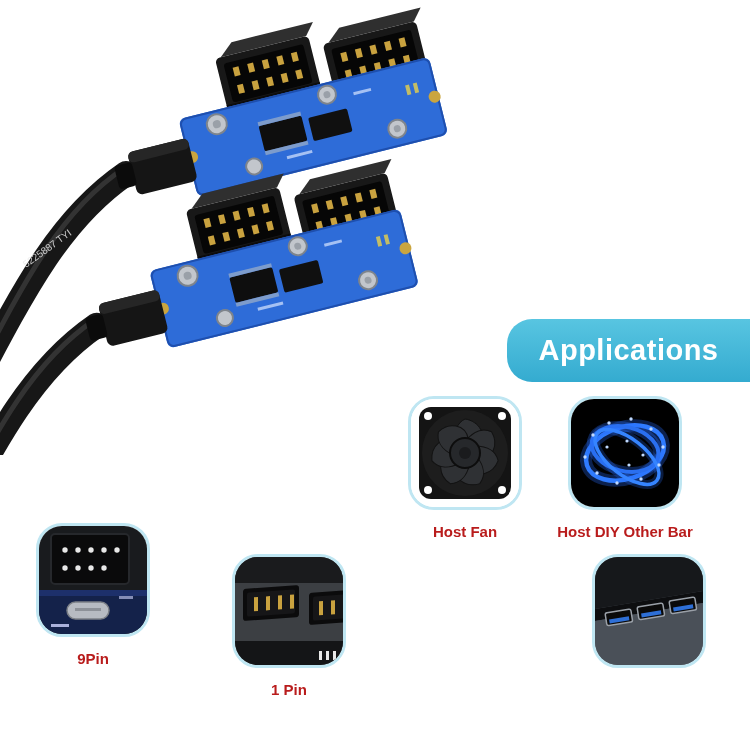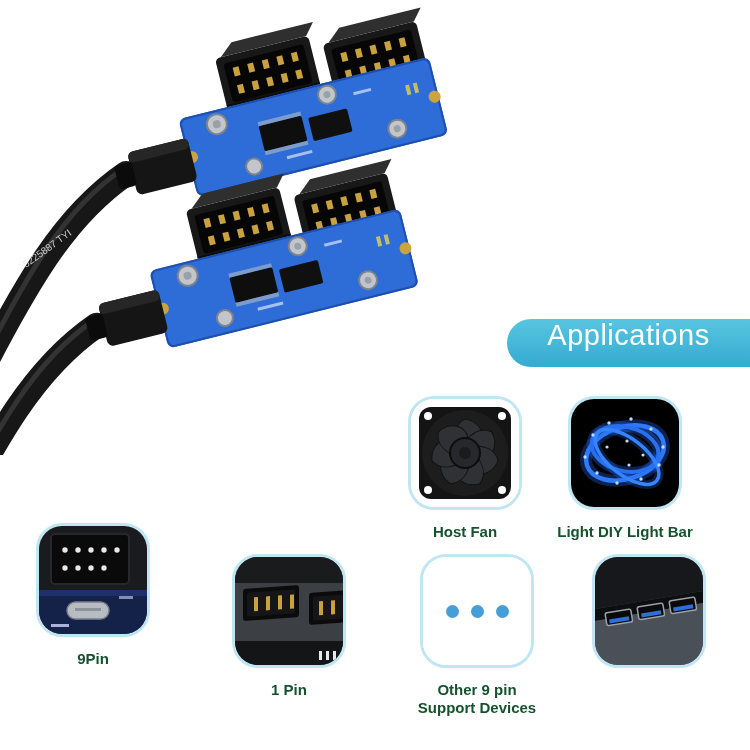--- a/index.html
+++ b/index.html
@@ -6,40 +6,40 @@
   html, body { width: 750px; height: 750px; }
   body { background: #fff; font-family: "Liberation Sans", sans-serif; }
   .canvas { position: relative; width: 750px; height: 750px; background: #fff; overflow: hidden; }
 
   
   .product { position: absolute; left: 0; top: 0; width: 525px; height: 455px; }
   .product svg { display: block; }
 
   
   .banner {
-    position: absolute; left: 507px; top: 319px; width: 243px; height: 48px;
+    position: absolute; left: 507px; top: 319px; width: 243px; height: 63px;
     background: linear-gradient(180deg, #58c5e1 0%, #34abd0 100%);
     border-radius: 25px 0 0 25px;
-    display: flex; align-items: flex-start; justify-content: center;
-    color: #fff; font-size: 29px; font-weight: 400; letter-spacing: .5px;
+    display: flex; align-items: center; justify-content: center;
+    color: #fff; font-size: 29px; font-weight: 700; letter-spacing: .5px;
   }
 
   
   .app { position: absolute; width: 120px; text-align: center; }
   .card {
     width: 114px; height: 114px; margin: 0 auto;
     border: 3px solid #bfe6f2; border-radius: 26px;
     overflow: hidden; background: #fff;
     display: flex; align-items: center; justify-content: center;
   }
   .card svg { width: 100%; height: 100%; display: block; }
   .caption {
     position: absolute; left: 50%; top: 127px; transform: translateX(-50%);
-    font-size: 15px; font-weight: 600; color: #14532d; line-height: 1.18;
-    white-space: nowrap; text-align: center;
+    font-size: 15px; font-weight: 600; color: #b91c1c; line-height: 1.18;
+    white-space: nowrap; text-align: left;
   }
   .caption span { display: block; }
 
   
   .dots { display: flex; gap: 12px; align-items: center; justify-content: center; width: 100%; height: 100%; background: #fff; }
   .dot { width: 13px; height: 13px; border-radius: 50%; background: #459fd6; }
 </style>
 </head>
 <body>
 
@@ -178,21 +178,21 @@
             <circle cx="46" cy="84" r="1.7"></circle>
           <circle cx="26" cy="74" r="1.7"></circle>
             <circle cx="36" cy="48" r="1.6"></circle>
             <circle cx="56" cy="42" r="1.6"></circle>
           <circle cx="72" cy="56" r="1.6"></circle>
             <circle cx="58" cy="66" r="1.6"></circle>
         </g>
       </svg>
     </div>
     <figcaption class="caption">
-      <span>Light DIY Light Bar</span>
+      <span>Host DIY Other Bar</span>
     </figcaption>
   </figure>
 
   <figure class="app" style="left:33px; top:523px;">
     <div class="card">
       <svg viewBox="0 0 108 108" preserveAspectRatio="xMidYMid slice">
         <rect width="108" height="108" fill="#191b1e"></rect>
         <rect x="12" y="8" width="78" height="50" rx="4" fill="#0a0a0b"></rect>
         <rect x="12" y="8" width="78" height="50" rx="4" fill="none" stroke="#26282c" stroke-width="2"></rect>
         <g fill="#e8e8e8">
@@ -249,33 +249,20 @@
             <rect x="91" y="94" width="3" height="9"></rect>
             <rect x="98" y="94" width="3" height="9"></rect>
         </g>
       </svg>
     </div>
     <figcaption class="caption">
       <span>1 Pin</span>
     </figcaption>
   </figure>
 
-  <figure class="app" style="left:417px; top:554px;">
-    <div class="card">
-      <div class="dots">
-        <span class="dot"></span>
-        <span class="dot"></span>
-        <span class="dot"></span>
-      </div>
-    </div>
-    <figcaption class="caption">
-      <span>Other 9 pin</span>
-      <span>Support Devices</span>
-    </figcaption>
-  </figure>
 
   <figure class="app" style="left:589px; top:554px;">
     <div class="card">
       <svg viewBox="0 0 108 108" preserveAspectRatio="xMidYMid slice">
         <rect width="108" height="108" fill="#50565e"></rect>
         <polygon points="0,0 108,0 108,34 0,52" fill="#16181b"></polygon>
         <polygon points="0,52 108,34 108,46 0,64" fill="#0d0e10"></polygon>
         <polygon points="0,64 108,46 108,108 0,108" fill="#4a5058"></polygon>
         <g>
           <g transform="translate(10,56) rotate(-9)">

